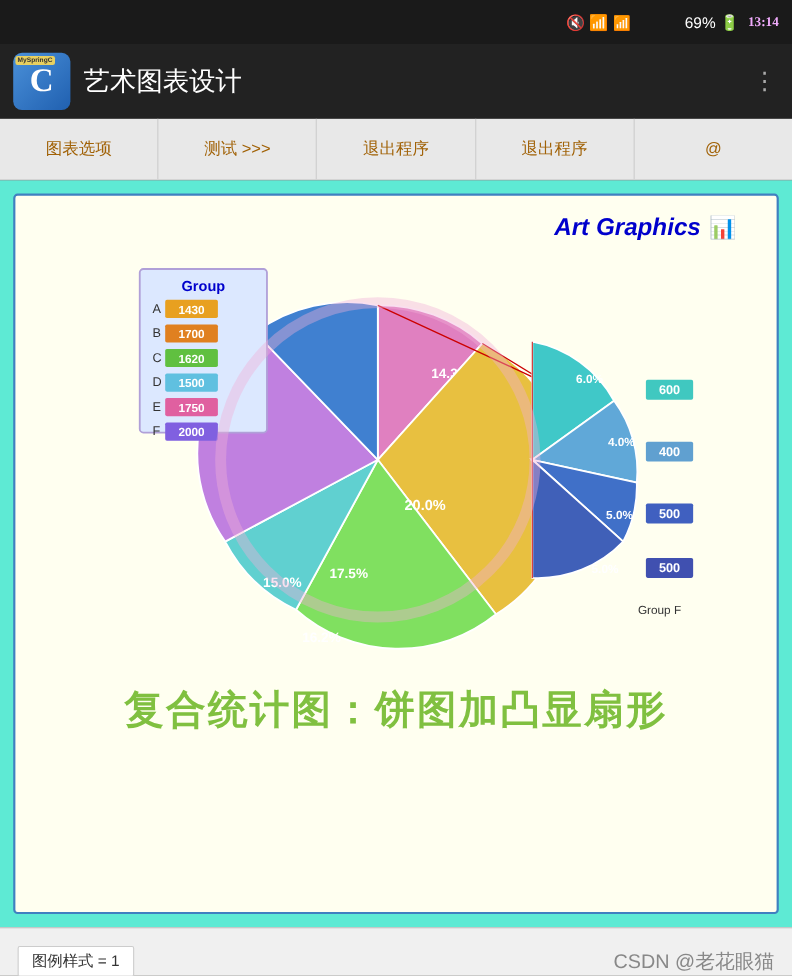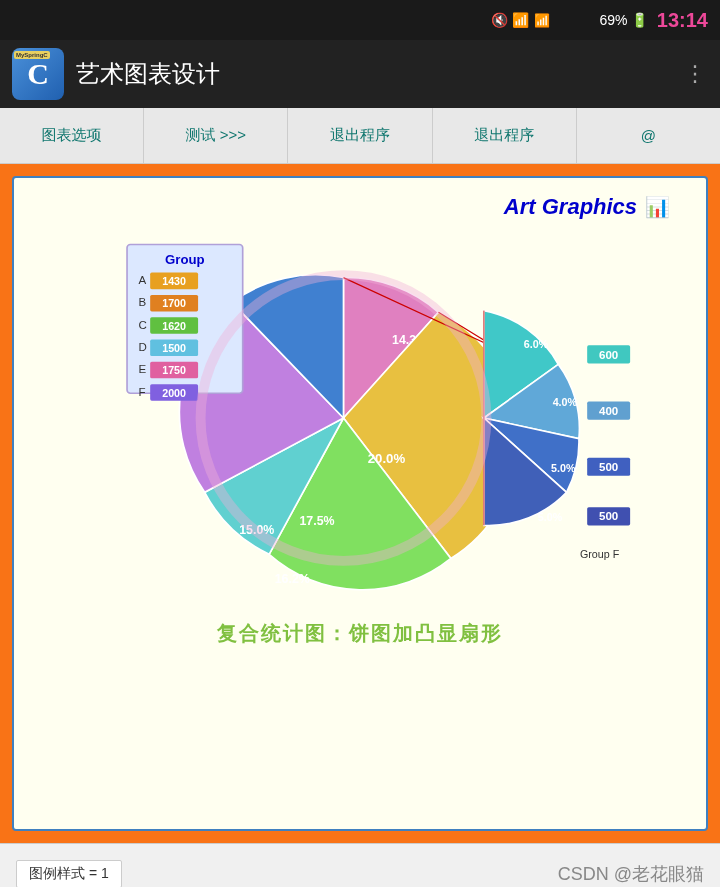--- a/index.html
+++ b/index.html
@@ -23,23 +23,24 @@
       color: white;
       font-size: 14px;
       gap: 8px;
     }
     .status-icons {
       display: flex;
       align-items: center;
       gap: 4px;
     }
     .status-time {
-      font-size: 20px;
-      font-weight: bold;
-      color: #ec4899;
+      font-size: 12px;
+      font-weight: bold;
+      color: #f0abfc;
+      font-family: Liberation Serif, serif;
     }
 
     
     .app-bar {
       height: 68px;
       background: #222222;
       display: flex;
       align-items: center;
       padding: 0 12px;
       justify-content: space-between;
@@ -95,31 +96,31 @@
       display: flex;
       align-items: stretch;
       border-bottom: 1px solid #ccc;
     }
     .nav-item {
       flex: 1;
       display: flex;
       align-items: center;
       justify-content: center;
       font-size: 15px;
-      color: #0f766e;
+      color: #a16207;
       border-right: 1px solid #ccc;
       cursor: pointer;
       padding: 4px 4px;
       text-align: center;
     }
     .nav-item:last-child { border-right: none; }
 
     
     .main-content {
-      background: #f97316;
+      background: #5eead4;
       padding: 12px;
       height: calc(887px - 40px - 68px - 56px - 44px);
     }
 
     
     .chart-container {
       background: #fffff0;
       border: 2px solid #4080c0;
       border-radius: 4px;
       padding: 16px;
@@ -143,21 +144,21 @@
     }
     .chart-title-icon {
       margin-left: 8px;
       font-size: 20px;
     }
 
     
     .chart-subtitle {
       text-align: center;
       margin-top: 8px;
-      font-size: 20px;
+      font-size: 36px;
       font-weight: bold;
       color: #80c040;
       font-family: '黑体', sans-serif;
       letter-spacing: 2px;
     }
 
     
     .bottom-bar {
       height: 61px;
       background: #f0f0f0;

